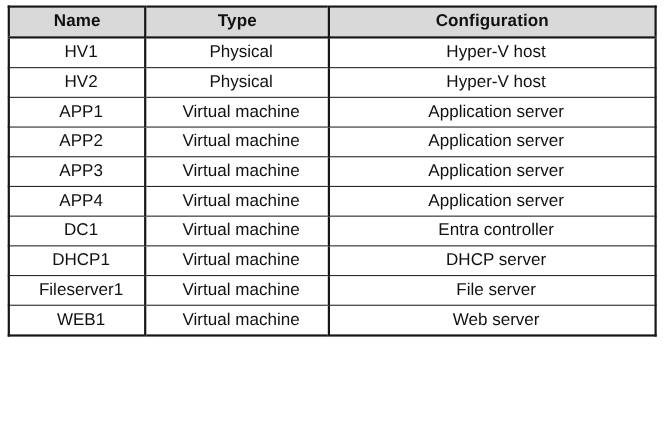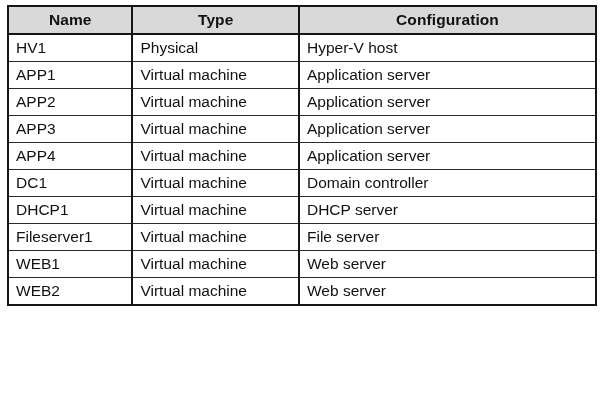--- a/index.html
+++ b/index.html
@@ -42,21 +42,21 @@
     height: 27px;
     box-sizing: border-box;
     padding: 0 0 0 7px;
     font-size: 15.5px;
     line-height: 26px;
     color: #111111;
     border-right: 2px solid #161616;
     border-bottom: 1.5px solid #2a2a2a;
     white-space: nowrap;
     overflow: hidden;
-    text-align: left;
+    text-align: center;
     vertical-align: middle;
     background: #ffffff;
   }
 
   .infra-table th {
     background: #d9d9d9;
     font-weight: bold;
     text-align: center;
     padding-left: 0;
     height: 28px;
@@ -91,20 +91,25 @@
         <th>Configuration</th>
       </tr>
     </thead>
     <tbody id="table-body">
         <tr>
           <td>HV1</td>
           <td>Physical</td>
           <td>Hyper-V host</td>
         </tr>
         <tr>
+          <td>HV2</td>
+          <td>Physical</td>
+          <td>Hyper-V host</td>
+        </tr>
+        <tr>
           <td>APP1</td>
           <td>Virtual machine</td>
           <td>Application server</td>
         </tr>
         <tr>
           <td>APP2</td>
           <td>Virtual machine</td>
           <td>Application server</td>
         </tr>
         <tr>
@@ -113,38 +118,33 @@
           <td>Application server</td>
         </tr>
         <tr>
           <td>APP4</td>
           <td>Virtual machine</td>
           <td>Application server</td>
         </tr>
         <tr>
           <td>DC1</td>
           <td>Virtual machine</td>
-          <td>Domain controller</td>
+          <td>Entra controller</td>
         </tr>
         <tr>
           <td>DHCP1</td>
           <td>Virtual machine</td>
           <td>DHCP server</td>
         </tr>
         <tr>
           <td>Fileserver1</td>
           <td>Virtual machine</td>
           <td>File server</td>
         </tr>
         <tr>
           <td>WEB1</td>
           <td>Virtual machine</td>
           <td>Web server</td>
         </tr>
-        <tr>
-          <td>WEB2</td>
-          <td>Virtual machine</td>
-          <td>Web server</td>
-        </tr>
       </tbody>
   </table>
 
 </div>
 
 </body></html>

